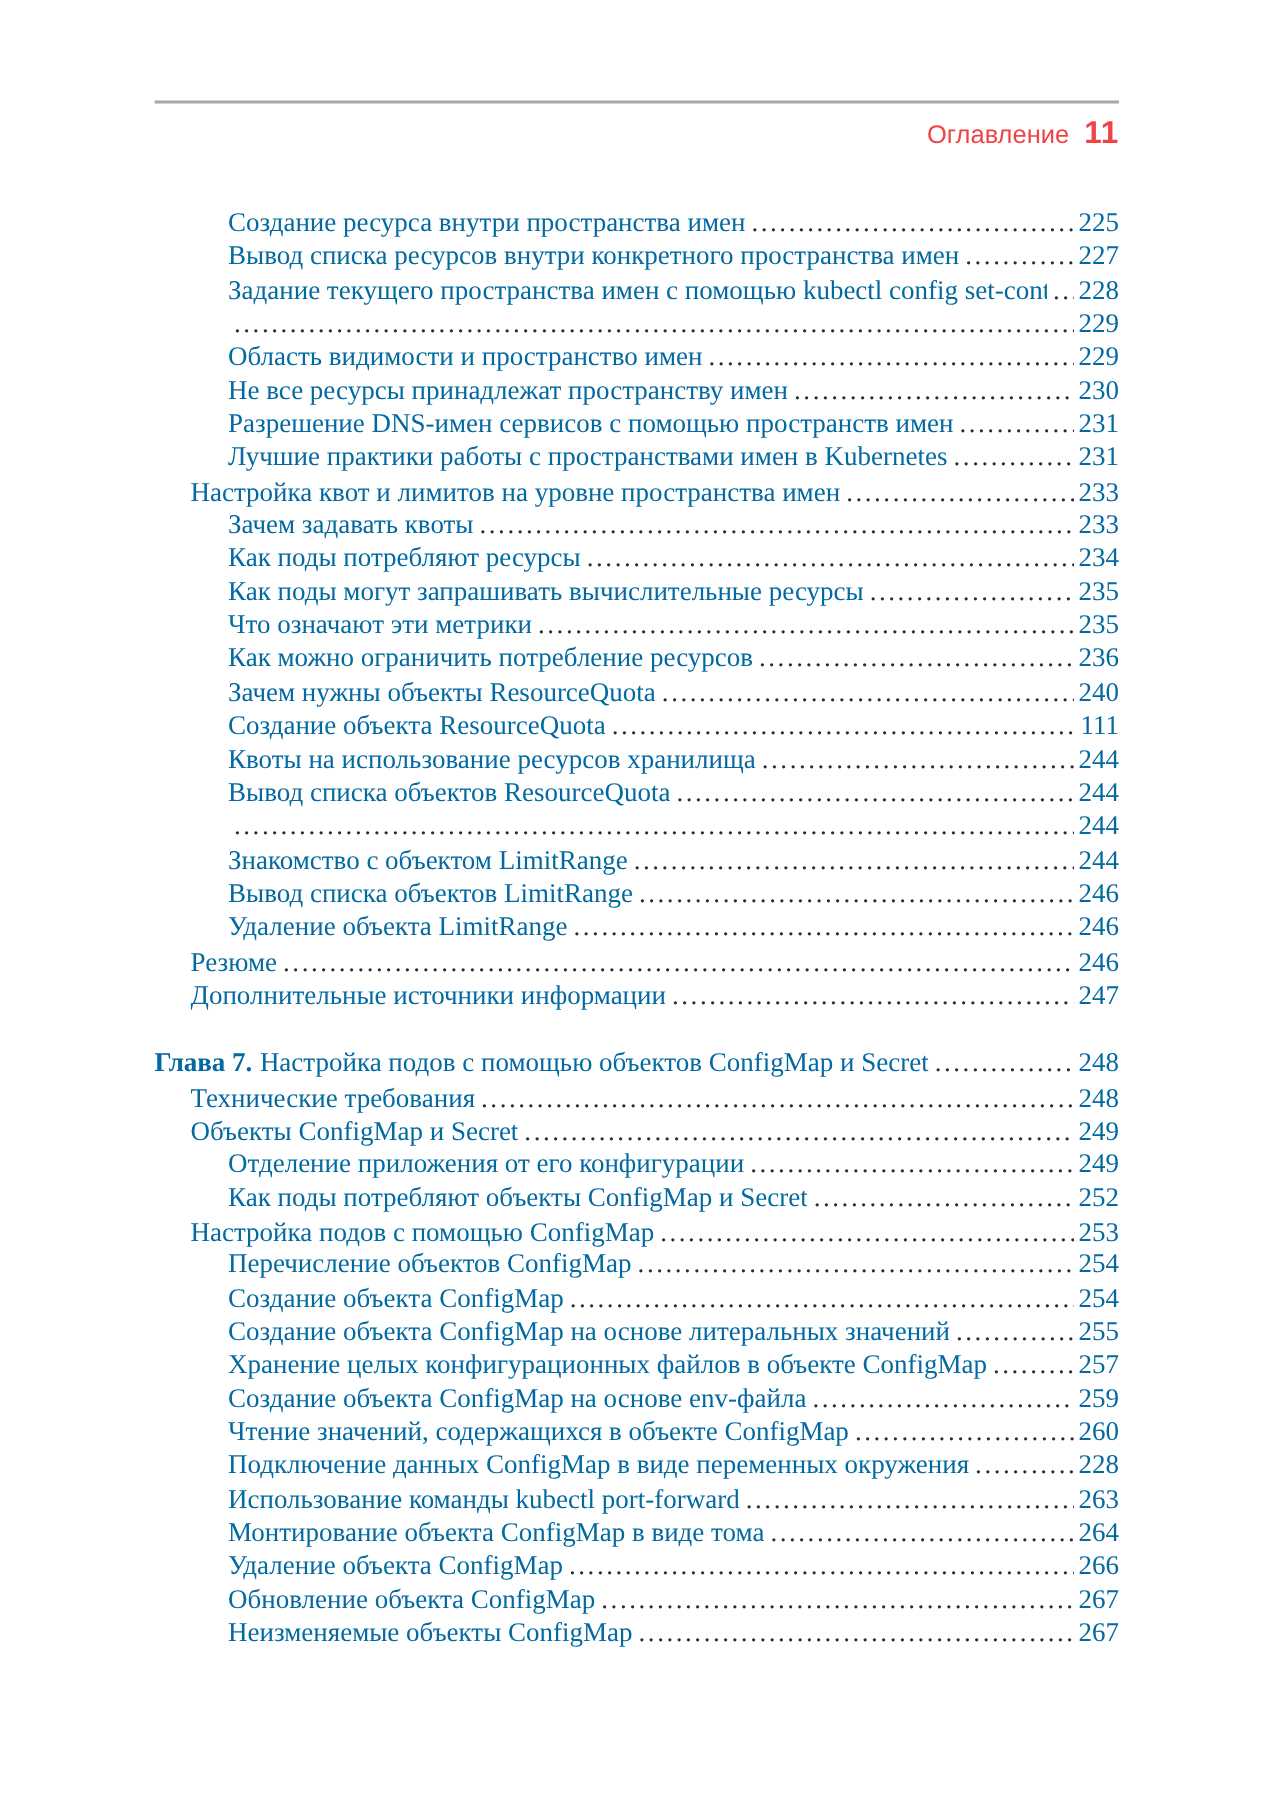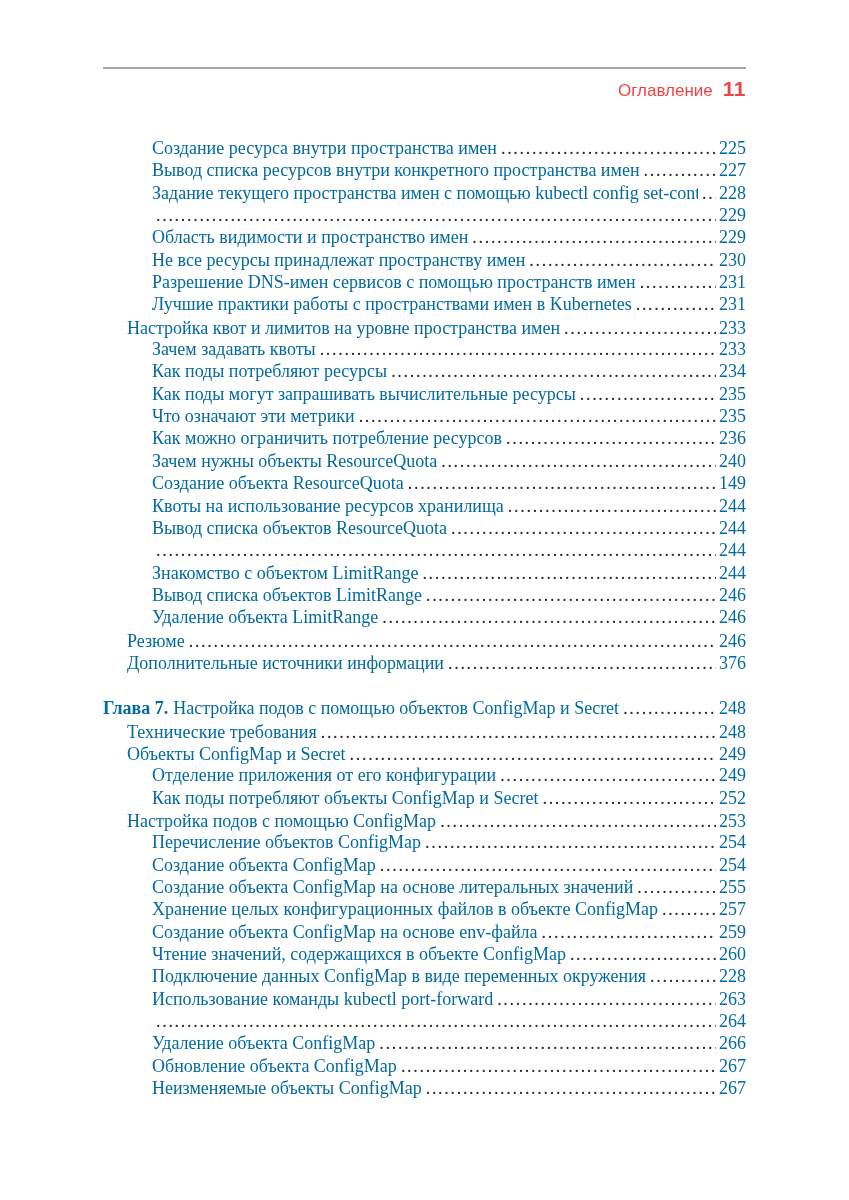--- a/index.html
+++ b/index.html
@@ -152,21 +152,21 @@
     <span class="entry-page">236</span>
   </div>
       <div class="toc-row lvl3">
     <span class="entry-title">Зачем нужны объекты ResourceQuota</span>
     <span class="dot-leader"></span>
     <span class="entry-page">240</span>
   </div>
       <div class="toc-row lvl3">
     <span class="entry-title">Создание объекта ResourceQuota</span>
     <span class="dot-leader"></span>
-    <span class="entry-page">149</span>
+    <span class="entry-page">111</span>
   </div>
       <div class="toc-row lvl3">
     <span class="entry-title">Квоты на использование ресурсов хранилища</span>
     <span class="dot-leader"></span>
     <span class="entry-page">244</span>
   </div>
       <div class="toc-row lvl3">
     <span class="entry-title">Вывод списка объектов ResourceQuota</span>
     <span class="dot-leader"></span>
     <span class="entry-page">244</span>
@@ -191,21 +191,21 @@
     <span class="entry-page">246</span>
   </div>
       <div class="toc-row lvl2">
     <span class="entry-title">Резюме</span>
     <span class="dot-leader"></span>
     <span class="entry-page">246</span>
   </div>
       <div class="toc-row lvl2">
     <span class="entry-title">Дополнительные источники информации</span>
     <span class="dot-leader"></span>
-    <span class="entry-page">376</span>
+    <span class="entry-page">247</span>
   </div>
       <div class="toc-row lvl1 gap-before">
     <span class="entry-title"><span class="prefix">Глава 7.</span>Настройка подов с помощью объектов ConfigMap и Secret</span>
     <span class="dot-leader"></span>
     <span class="entry-page">248</span>
   </div>
       <div class="toc-row lvl2">
     <span class="entry-title">Технические требования</span>
     <span class="dot-leader"></span>
     <span class="entry-page">248</span>
@@ -264,20 +264,21 @@
     <span class="entry-title">Подключение данных ConfigMap в виде переменных окружения</span>
     <span class="dot-leader"></span>
     <span class="entry-page">228</span>
   </div>
       <div class="toc-row lvl3">
     <span class="entry-title">Использование команды kubectl port-forward</span>
     <span class="dot-leader"></span>
     <span class="entry-page">263</span>
   </div>
       <div class="toc-row lvl3">
+    <span class="entry-title">Монтирование объекта ConfigMap в виде тома</span>
     <span class="dot-leader"></span>
     <span class="entry-page">264</span>
   </div>
       <div class="toc-row lvl3">
     <span class="entry-title">Удаление объекта ConfigMap</span>
     <span class="dot-leader"></span>
     <span class="entry-page">266</span>
   </div>
       <div class="toc-row lvl3">
     <span class="entry-title">Обновление объекта ConfigMap</span>

